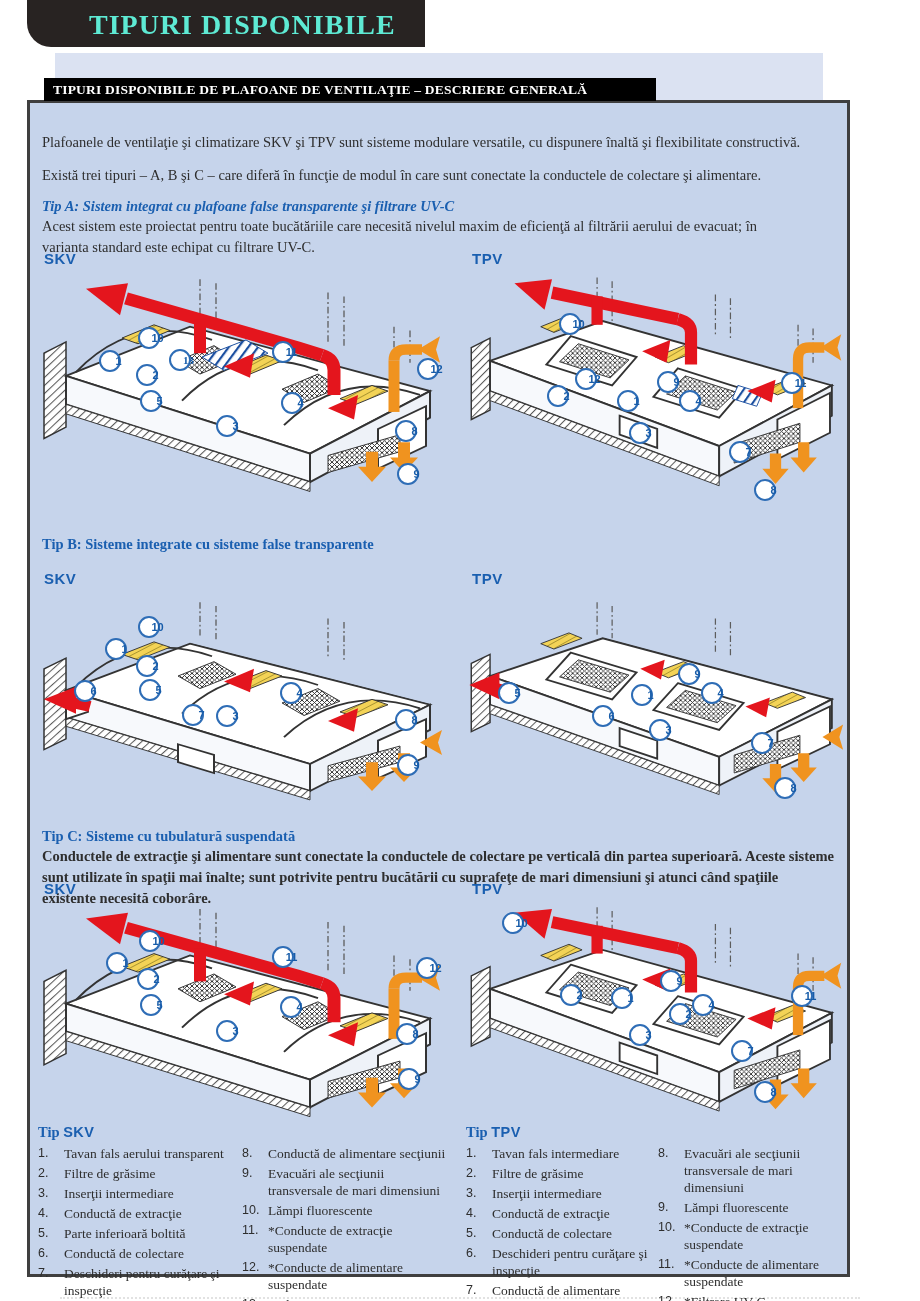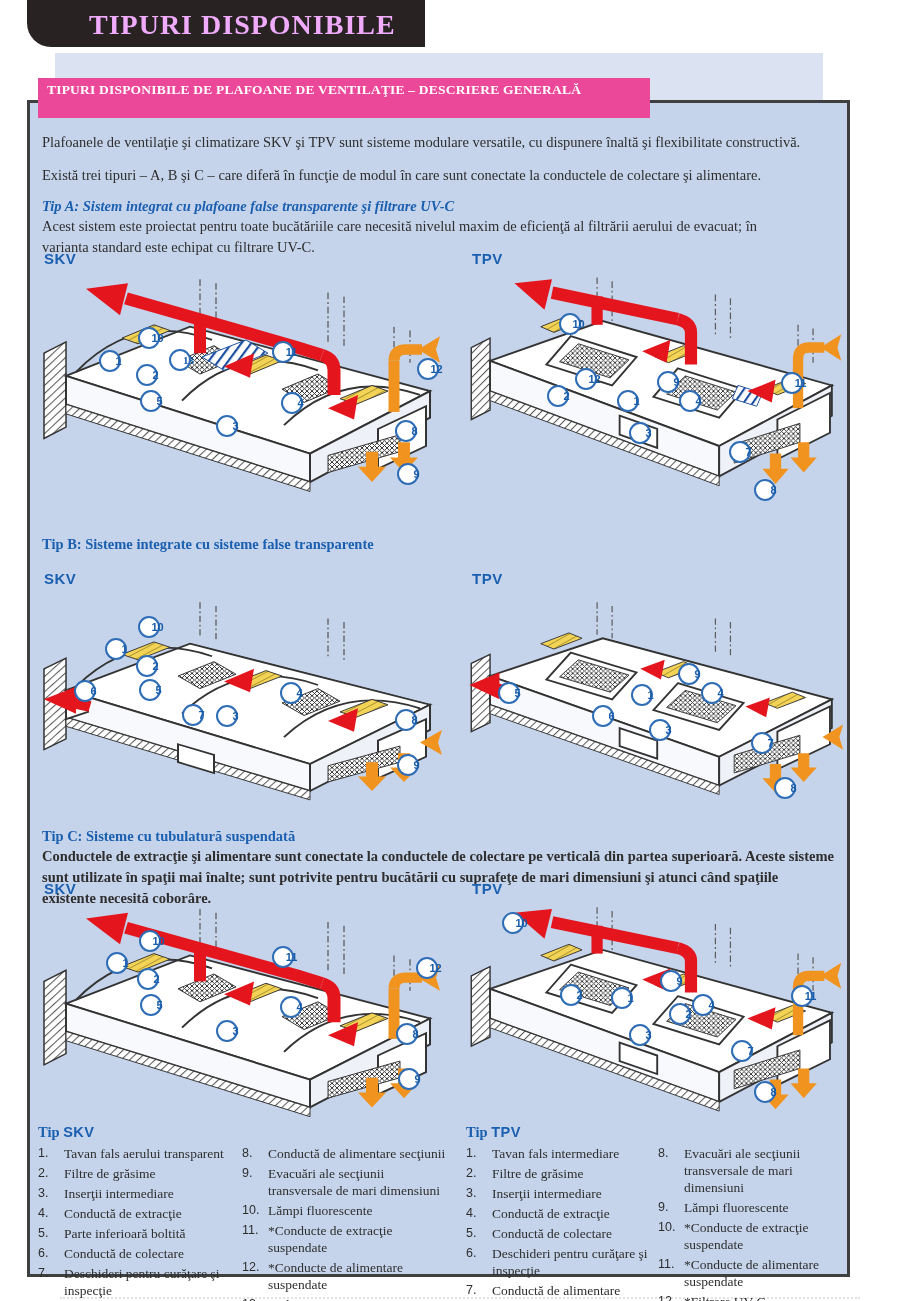--- a/index.html
+++ b/index.html
@@ -1,24 +1,24 @@
 <!DOCTYPE html>
 <html><head>
 <meta charset="utf-8">
 <style>
   html,body{margin:0;padding:0;background:#fff;}
   .page{position:relative;width:920px;height:1301px;background:#ffffff;overflow:hidden;
         font-family:"Liberation Serif",serif;color:#2e2e2e;}
   
   .title-tab{position:absolute;left:27px;top:0;width:398px;height:47px;background:#282322;
              border-radius:0 0 0 24px;z-index:3;}
-  .title-tab span{display:block;padding-left:62px;line-height:49px;color:#f0abfc;
+  .title-tab span{display:block;padding-left:62px;line-height:49px;color:#5eead4;
                   font-size:28px;font-weight:bold;letter-spacing:1px;}
   .pale-band{position:absolute;left:55px;top:53px;width:768px;height:47px;background:#dbe2f2;z-index:1;}
-  .subheader{position:absolute;left:38px;top:78px;width:612px;height:40px;background:#ec4899;z-index:4;}
+  .subheader{position:absolute;left:44px;top:78px;width:612px;height:23px;background:#000000;z-index:4;}
   .subheader span{display:block;padding-left:9px;line-height:24px;color:#fff;font-weight:bold;
                   font-size:13.5px;letter-spacing:0.2px;white-space:nowrap;}
   
   .main-box{position:absolute;left:27px;top:100px;width:823px;height:1177px;background:#c6d4eb;
             border:3px solid #3f3f3f;box-sizing:border-box;z-index:2;}
   .mb{position:absolute;}
   .para{left:12px;width:780px;font-size:14.5px;line-height:1.45;}
   .p1{top:14px;} .p2{top:47px;}
   .tip-heading{font-size:14.5px;font-weight:bold;color:#1a5fb0;left:12px;width:790px;}
   .tip-body{left:12px;width:760px;font-size:14.5px;line-height:1.45;}

